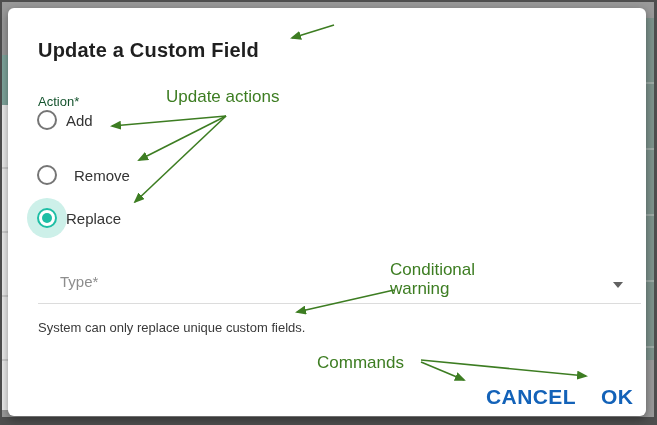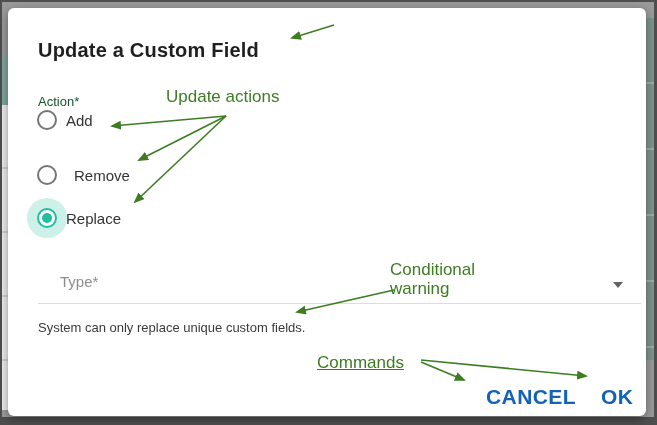--- a/index.html
+++ b/index.html
@@ -30,21 +30,21 @@
   .warning{position:absolute;left:30px;top:312px;font-size:13px;color:#3a3a3a;}
   .dlg-btn{position:absolute;top:375px;background:none;border:none;padding:2px 4px;
     font-family:"Liberation Sans",sans-serif;font-size:21px;font-weight:700;color:#1362b8;
     letter-spacing:.4px;cursor:pointer;}
   .btn-cancel{left:474px;}
   .btn-ok{left:589px;}
   .anno{position:absolute;color:#3d7d22;font-size:17px;line-height:19px;z-index:5;}
   .anno-dialog-title{left:342px;top:17px;}
   .anno-update-actions{left:166px;top:87px;}
   .anno-conditional{left:390px;top:260px;}
-  .anno-commands{left:317px;top:353px;text-decoration:underline;}
+  .anno-commands{left:317px;top:353px;}
   .arrows{position:absolute;left:0;top:0;z-index:4;pointer-events:none;}
 </style>
 </head>
 <body>
 
 <div class="screen">
   <div class="bg"></div>
   <div class="bg-strip-left-teal"></div>
   <div class="bg-strip-left-light"></div>
   <div class="bg-strip-right"></div>

